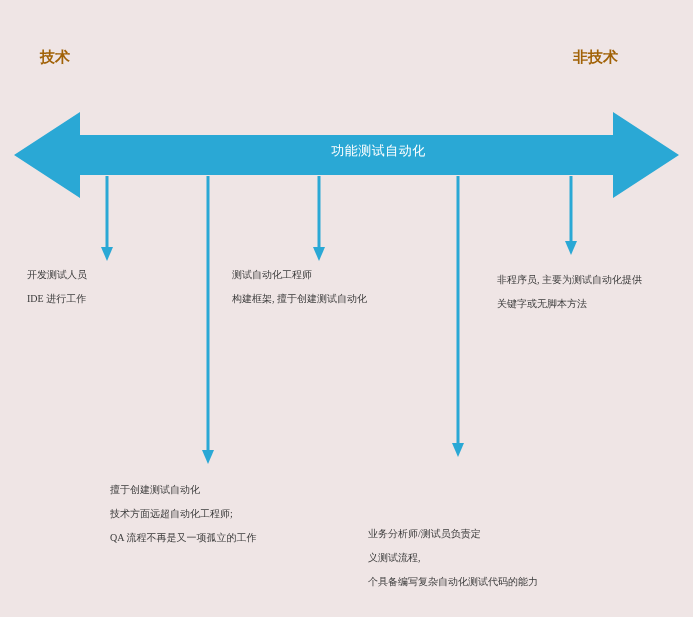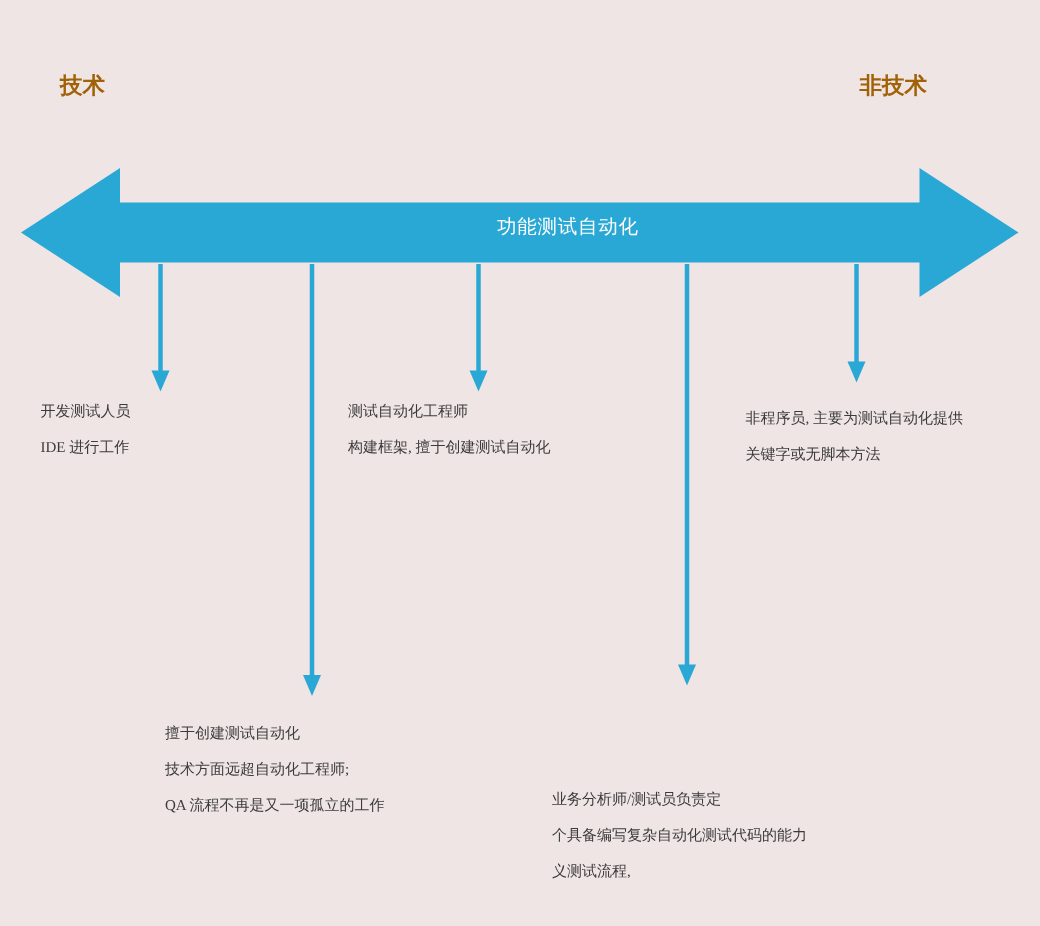--- a/index.html
+++ b/index.html
@@ -101,20 +101,20 @@
   <span class="t">QA 流程不再是又一项孤立的工作</span>
 </div>
 
 <div class="note" style="left:232px; top:263px;">
   <span class="t">测试自动化工程师</span>
   <span class="t">构建框架, 擅于创建测试自动化</span>
 </div>
 
 <div class="note" style="left:368px; top:482px;margin-top:40px;">
   <span class="t">业务分析师/测试员负责定</span>
+  <span class="t">义测试流程,</span>
   <span class="t">个具备编写复杂自动化测试代码的能力</span>
-  <span class="t">义测试流程,</span>
 </div>
 
 <div class="note" style="left:497px; top:268px;">
   <span class="t">非程序员, 主要为测试自动化提供</span>
   <span class="t">关键字或无脚本方法</span>
 </div>
 
 </body></html>

